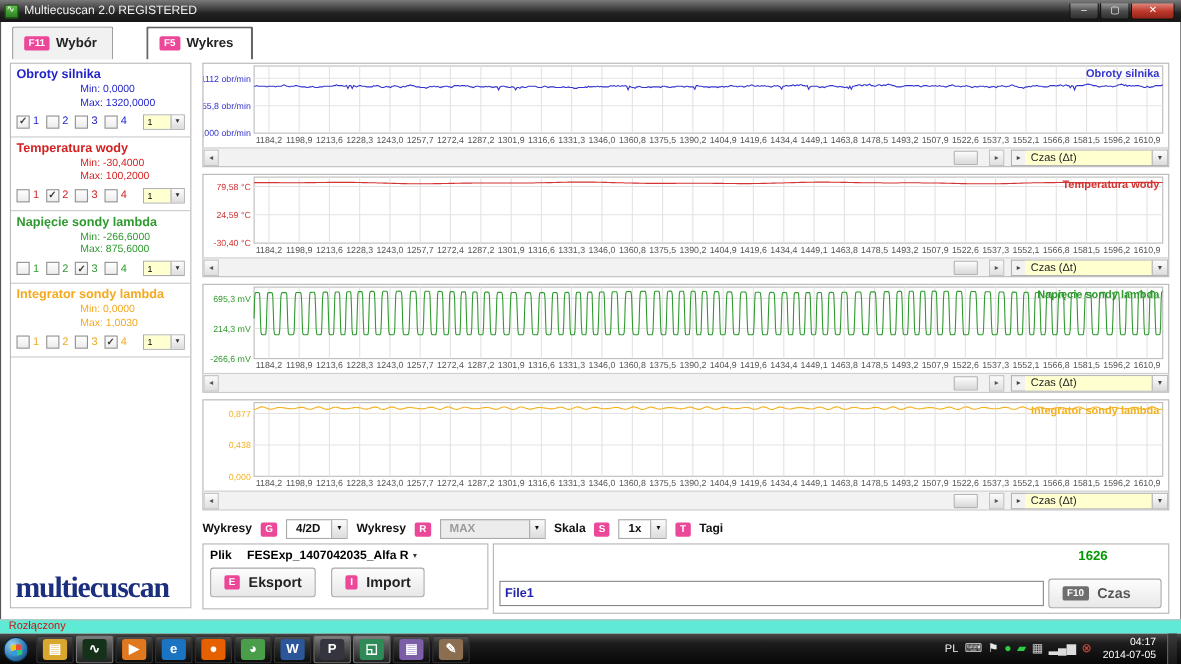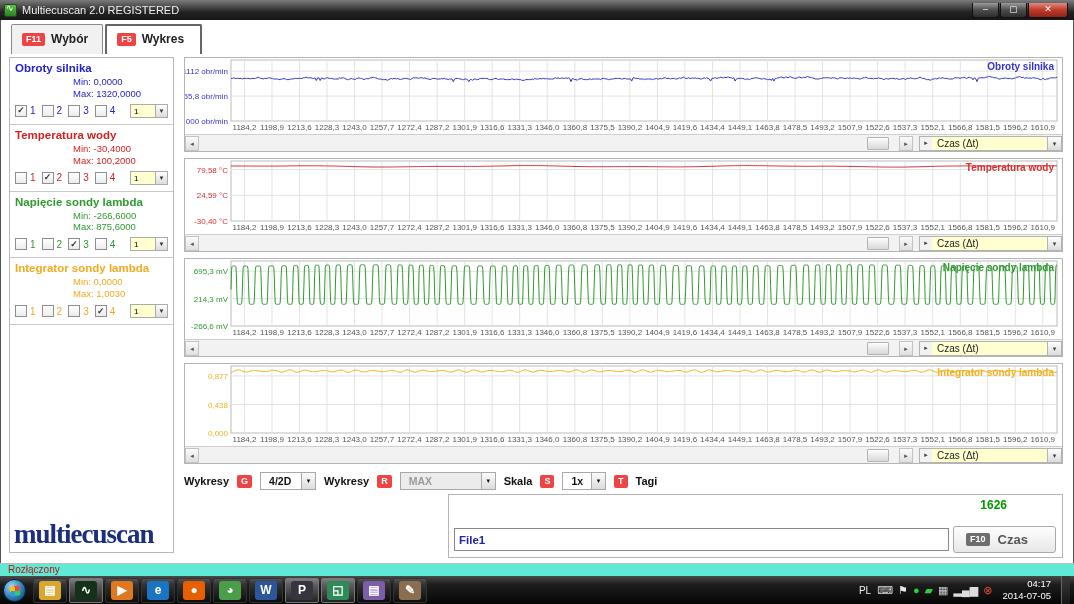--- a/index.html
+++ b/index.html
@@ -20,22 +20,22 @@
   .win-btn.close { width:40px; background:linear-gradient(#e08a7e,#c0392b 50%,#8e2417); }
 
   .app-body { position:absolute; left:0; top:20px; width:1074px; height:543px; background:#fff;
     border-left:1px solid #555; border-right:1px solid #555; }
 
   
   .tabbar { position:absolute; left:10px; top:4px; display:flex; }
   .tab { display:flex; align-items:center; gap:6px; padding:5px 14px 6px 10px; border:1px solid #8a8a8a;
     border-bottom:none; background:#f1f1f1; font-size:12px; font-weight:bold; color:#222;
     border-radius:2px 2px 0 0; margin-right:2px; }
-  .tab.active { background:#fff; border:2px solid #666; border-bottom:none; padding:6px 16px 8px 10px; }
-  .kb { display:inline-block; background:#ef4444; color:#fff; font-weight:bold; font-size:9px;
+  .tab.active { background:#fff; border:2px solid #666; border-bottom:none; padding:6px 16px 8px 10px;margin-left:28px; }
+  .kb { display:inline-block; background:#ec4899; color:#fff; font-weight:bold; font-size:9px;
     padding:2px 4px; border-radius:2px; line-height:1; }
   .kb.gray { background:#6e6e6e; }
 
   
   .sidebar { position:absolute; left:8px; top:37px; width:165px; height:496px;
     border:1px solid #b9b9b9; background:#fff; }
   .group { border-bottom:1px solid #c9c9c9; padding:4px 5px 6px 5px; }
   .g-title { font-size:11.5px; font-weight:bold; margin-bottom:2px; }
   .g-minmax { font-size:9.5px; margin-left:58px; line-height:1.25; }
   .cbrow { display:flex; align-items:center; gap:3px; margin-top:4px; font-size:10px; }
@@ -583,20 +583,39 @@
     <span>Skala</span>
     <span class="kb">S</span>
     <span class="combo">
       <span class="cval" style="min-width:26px">1x</span>
       <span class="carr">▾</span>
     </span>
     <span class="kb">T</span>
     <span>Tagi</span>
   </div>
 
+  <div class="file-box">
+    <div class="file-row1">
+      <span>Plik</span>
+      <span class="file-combo">
+        <span>FESExp_1407042035_Alfa R</span>
+        <span class="arr">▾</span>
+      </span>
+    </div>
+    <div class="file-btns">
+      <span class="btn">
+        <span class="kb">E</span>
+        <span>Eksport</span>
+      </span>
+      <span class="btn">
+        <span class="kb">I</span>
+        <span>Import</span>
+      </span>
+    </div>
+  </div>
 
   <div class="run-box">
     <span class="counter" style="color: rgb(0, 153, 0);">1626</span>
     <input class="file-input" value="File1" style="">
     <span class="btn start-btn">
       <span class="kb gray">F10</span>
       <span style="color:#555">Czas</span>
     </span>
   </div>
 </div>

